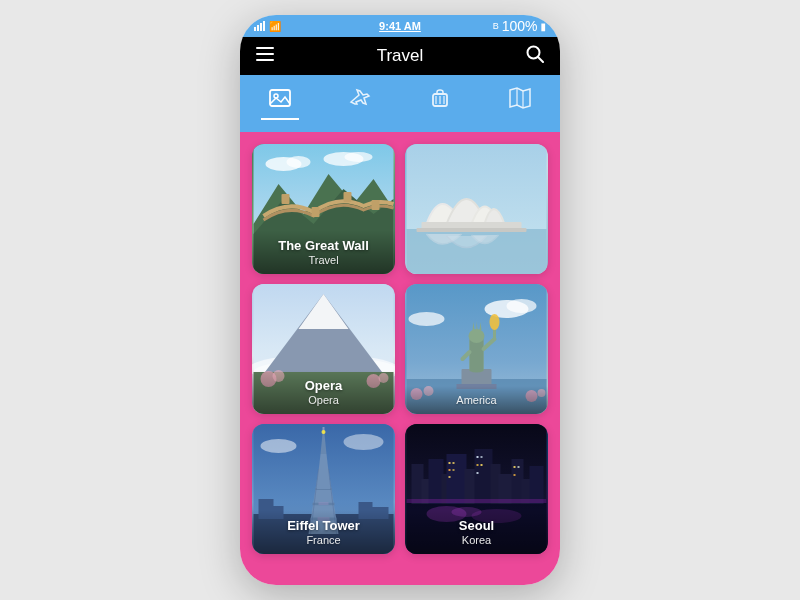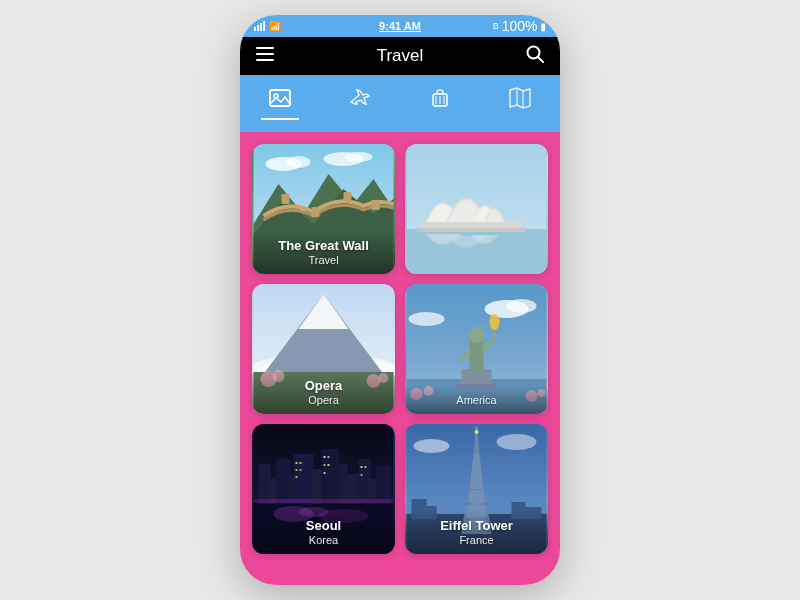--- a/index.html
+++ b/index.html
@@ -440,20 +440,68 @@
             <circle cx="22" cy="107" r="5" fill="#f0b0c0" opacity="0.6"></circle>
             <circle cx="125" cy="112" r="6" fill="#e8a0b8" opacity="0.7"></circle>
             <circle cx="135" cy="109" r="4" fill="#f0b0c0" opacity="0.6"></circle>
           </svg>
         </div>
         <div class="card-overlay">
           <div class="card-subtitle">America</div>
         </div>
       </div>
 
+      <div class="card card-eiffel">
+        <div class="card-bg">
+          <svg class="eiffel-svg" viewBox="0 0 140 130" xmlns="http://www.w3.org/2000/svg">
+            <defs>
+              <linearGradient id="eiffel-sky" x1="0" y1="0" x2="0" y2="1">
+                <stop offset="0%" stop-color="#3a68a8"></stop>
+                <stop offset="60%" stop-color="#5888c0"></stop>
+                <stop offset="100%" stop-color="#6890b8"></stop>
+              </linearGradient>
+            </defs>
+            <rect width="140" height="130" fill="url(#eiffel-sky)"></rect>
+
+            <rect x="0" y="90" width="140" height="40" fill="#304870"></rect>
+            <rect x="5" y="75" width="15" height="20" fill="#3a5888"></rect>
+            <rect x="18" y="82" width="12" height="13" fill="#3a5888"></rect>
+            <rect x="105" y="78" width="14" height="17" fill="#3a5888"></rect>
+            <rect x="117" y="83" width="18" height="12" fill="#3a5888"></rect>
+
+            <polygon points="55,110 65,45 75,45 85,110" fill="#7090b8"></polygon>
+
+            <line x1="57" y1="95" x2="83" y2="95" stroke="#6080a8" stroke-width="3"></line>
+            <line x1="59" y1="80" x2="81" y2="80" stroke="#6080a8" stroke-width="2.5"></line>
+            <line x1="62" y1="65" x2="78" y2="65" stroke="#6080a8" stroke-width="2"></line>
+            <line x1="64" y1="55" x2="76" y2="55" stroke="#6080a8" stroke-width="1.5"></line>
+
+            <polygon points="63,65 67,30 73,30 77,65" fill="#7090b8"></polygon>
+
+            <polygon points="67,30 69,10 71,10 73,30" fill="#6888b0"></polygon>
+
+            <line x1="70" y1="10" x2="70" y2="3" stroke="#8898c0" stroke-width="2"></line>
+
+            <line x1="57" y1="110" x2="65" y2="45" stroke="#5070a0" stroke-width="0.8" opacity="0.6"></line>
+            <line x1="83" y1="110" x2="75" y2="45" stroke="#5070a0" stroke-width="0.8" opacity="0.6"></line>
+
+            <circle cx="70" cy="8" r="2" fill="#f8e840" opacity="0.9"></circle>
+            <rect x="65" y="78" width="10" height="3" fill="#9090c0" opacity="0.5"></rect>
+            <rect x="64" y="93" width="12" height="4" fill="#8888b8" opacity="0.5"></rect>
+
+            <ellipse cx="25" cy="22" rx="18" ry="7" fill="white" opacity="0.5"></ellipse>
+            <ellipse cx="110" cy="18" rx="20" ry="8" fill="white" opacity="0.45"></ellipse>
+          </svg>
+        </div>
+        <div class="card-overlay">
+          <div class="card-title">Eiffel Tower</div>
+          <div class="card-subtitle">France</div>
+        </div>
+      </div>
+
       <div class="card card-seoul">
         <div class="card-bg">
           <svg class="seoul-svg" viewBox="0 0 140 130" xmlns="http://www.w3.org/2000/svg">
             <defs>
               <linearGradient id="seoul-sky" x1="0" y1="0" x2="0" y2="1">
                 <stop offset="0%" stop-color="#080818"></stop>
                 <stop offset="100%" stop-color="#1a1a40"></stop>
               </linearGradient>
             </defs>
             <rect width="140" height="130" fill="url(#seoul-sky)"></rect>
@@ -492,63 +540,15 @@
             <ellipse cx="90" cy="92" rx="25" ry="7" fill="#a030c0" opacity="0.2"></ellipse>
             <ellipse cx="60" cy="88" rx="15" ry="5" fill="#e050ff" opacity="0.2"></ellipse>
           </svg>
         </div>
         <div class="card-overlay">
           <div class="card-title">Seoul</div>
           <div class="card-subtitle">Korea</div>
         </div>
       </div>
 
-      <div class="card card-eiffel">
-        <div class="card-bg">
-          <svg class="eiffel-svg" viewBox="0 0 140 130" xmlns="http://www.w3.org/2000/svg">
-            <defs>
-              <linearGradient id="eiffel-sky" x1="0" y1="0" x2="0" y2="1">
-                <stop offset="0%" stop-color="#3a68a8"></stop>
-                <stop offset="60%" stop-color="#5888c0"></stop>
-                <stop offset="100%" stop-color="#6890b8"></stop>
-              </linearGradient>
-            </defs>
-            <rect width="140" height="130" fill="url(#eiffel-sky)"></rect>
-
-            <rect x="0" y="90" width="140" height="40" fill="#304870"></rect>
-            <rect x="5" y="75" width="15" height="20" fill="#3a5888"></rect>
-            <rect x="18" y="82" width="12" height="13" fill="#3a5888"></rect>
-            <rect x="105" y="78" width="14" height="17" fill="#3a5888"></rect>
-            <rect x="117" y="83" width="18" height="12" fill="#3a5888"></rect>
-
-            <polygon points="55,110 65,45 75,45 85,110" fill="#7090b8"></polygon>
-
-            <line x1="57" y1="95" x2="83" y2="95" stroke="#6080a8" stroke-width="3"></line>
-            <line x1="59" y1="80" x2="81" y2="80" stroke="#6080a8" stroke-width="2.5"></line>
-            <line x1="62" y1="65" x2="78" y2="65" stroke="#6080a8" stroke-width="2"></line>
-            <line x1="64" y1="55" x2="76" y2="55" stroke="#6080a8" stroke-width="1.5"></line>
-
-            <polygon points="63,65 67,30 73,30 77,65" fill="#7090b8"></polygon>
-
-            <polygon points="67,30 69,10 71,10 73,30" fill="#6888b0"></polygon>
-
-            <line x1="70" y1="10" x2="70" y2="3" stroke="#8898c0" stroke-width="2"></line>
-
-            <line x1="57" y1="110" x2="65" y2="45" stroke="#5070a0" stroke-width="0.8" opacity="0.6"></line>
-            <line x1="83" y1="110" x2="75" y2="45" stroke="#5070a0" stroke-width="0.8" opacity="0.6"></line>
-
-            <circle cx="70" cy="8" r="2" fill="#f8e840" opacity="0.9"></circle>
-            <rect x="65" y="78" width="10" height="3" fill="#9090c0" opacity="0.5"></rect>
-            <rect x="64" y="93" width="12" height="4" fill="#8888b8" opacity="0.5"></rect>
-
-            <ellipse cx="25" cy="22" rx="18" ry="7" fill="white" opacity="0.5"></ellipse>
-            <ellipse cx="110" cy="18" rx="20" ry="8" fill="white" opacity="0.45"></ellipse>
-          </svg>
-        </div>
-        <div class="card-overlay">
-          <div class="card-title">Eiffel Tower</div>
-          <div class="card-subtitle">France</div>
-        </div>
-      </div>
-
     </div>
   </div>
 </div>
 
 </body></html>

